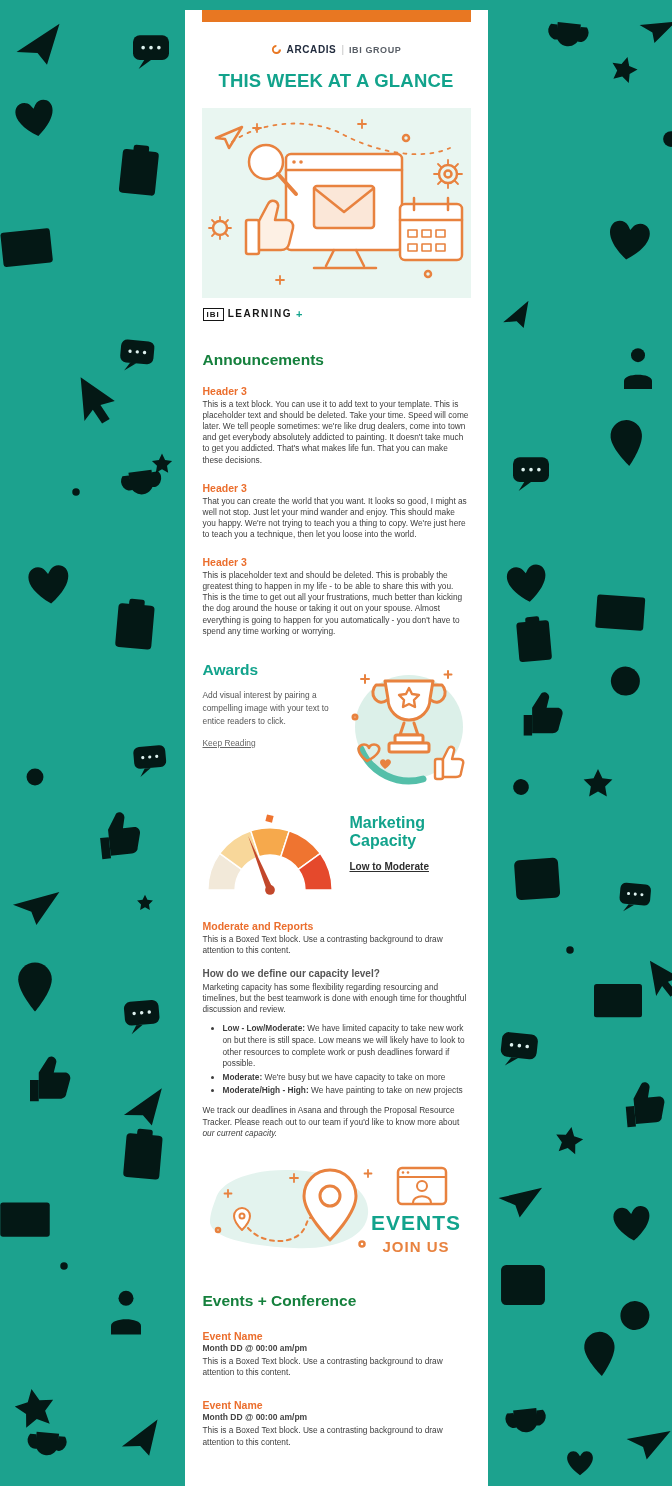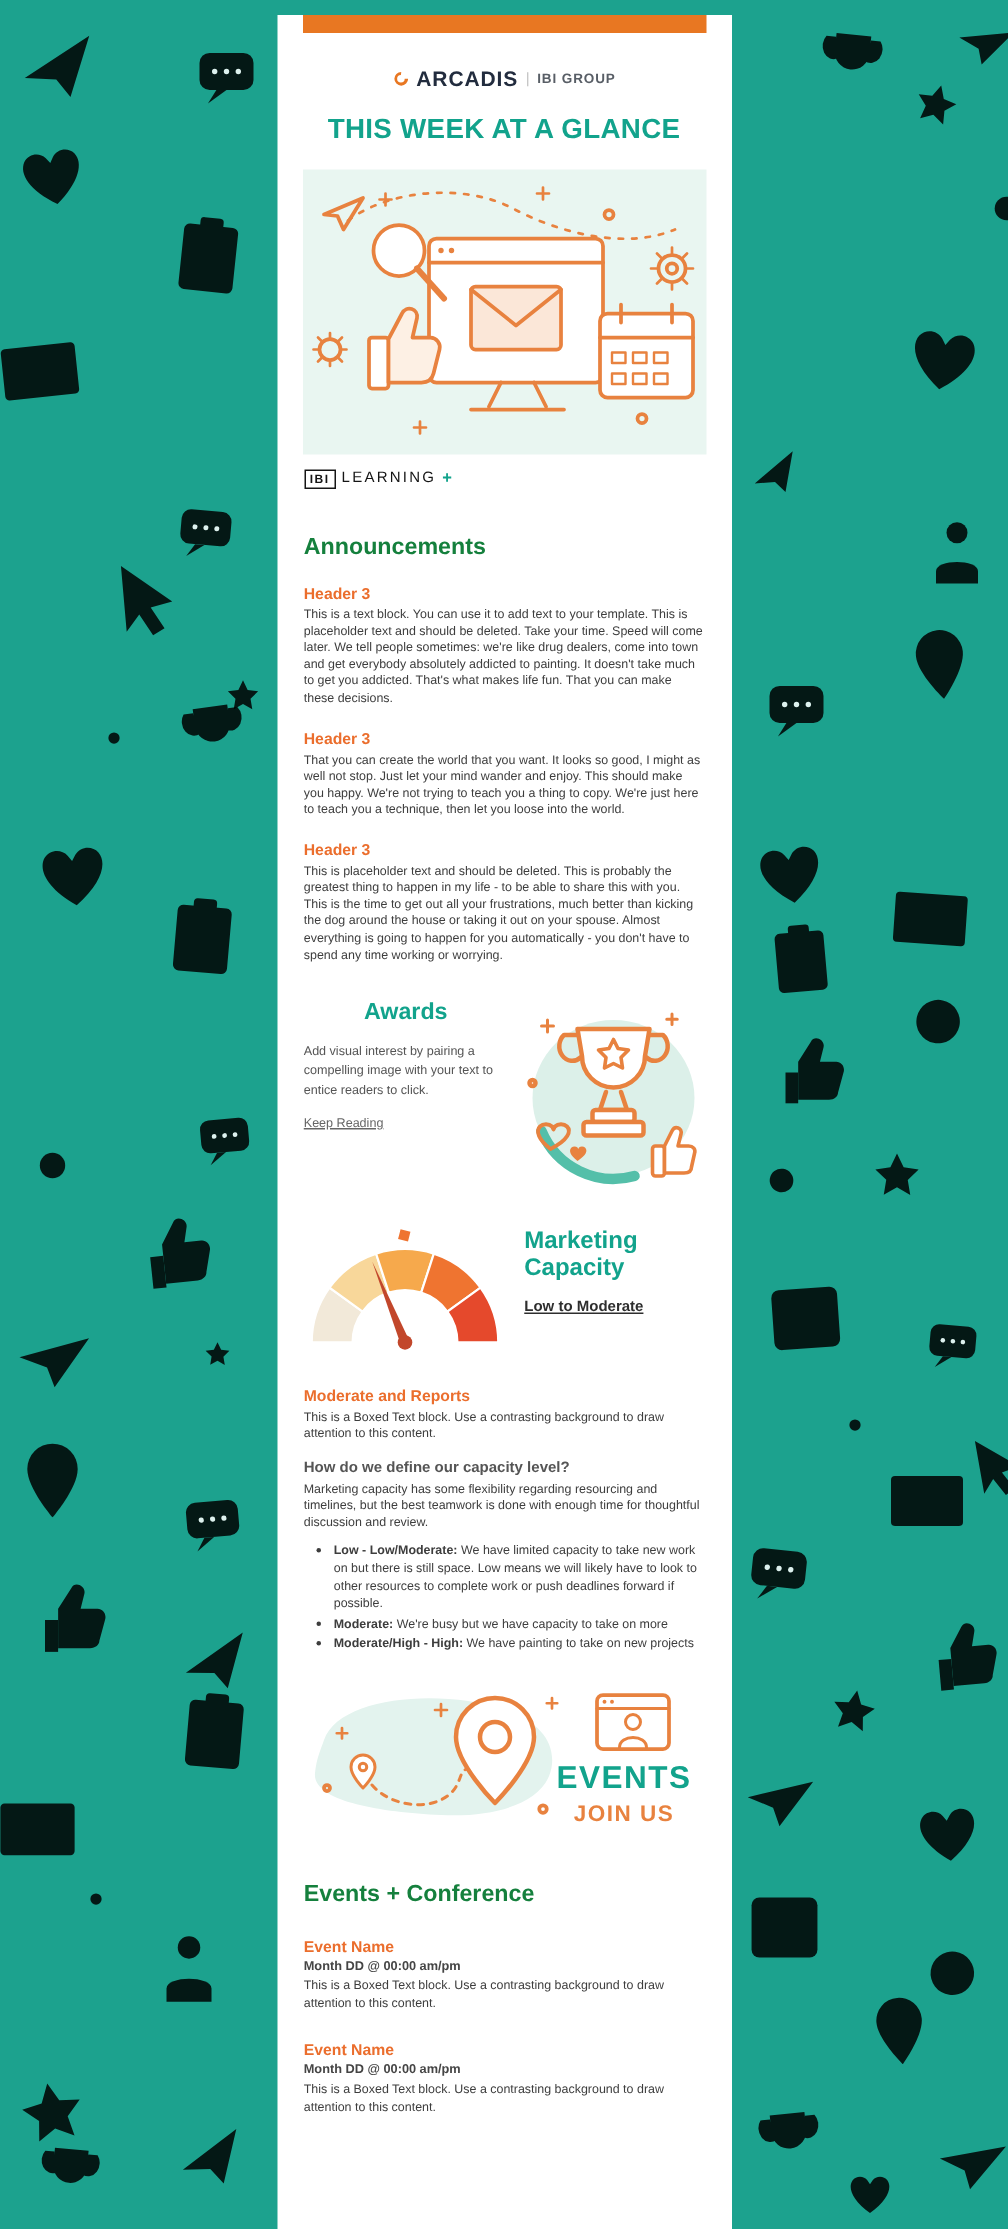--- a/index.html
+++ b/index.html
@@ -7,37 +7,37 @@
     width:672px;height:1486px;overflow:hidden;position:relative;
     background:#1CA28E;
     font-family:"Liberation Sans",sans-serif;
   }
   
   .doodle{position:absolute;opacity:.85;}
   
   .email-card{position:relative;z-index:2;width:303px;margin:10px auto 0;background:#fff;min-height:1476px;padding-bottom:24px;box-sizing:border-box;}
   .top-bar{height:12px;margin:0 17px;background:#E87722;}
   .logo-row{display:flex;align-items:center;justify-content:center;gap:5px;margin-top:22px;}
-  .arc-text{font-size:14px;font-weight:bold;color:#222C3E;letter-spacing:.6px;}
+  .arc-text{font-size:10px;font-weight:bold;color:#222C3E;letter-spacing:.6px;}
   .logo-div{color:#c2c2c2;font-size:10px;font-weight:normal;}
   .ibi-text{font-size:9px;font-weight:bold;color:#585E66;letter-spacing:.6px;}
   .main-title{text-align:center;color:#12A38C;font-size:18.5px;font-weight:bold;margin:15px 8px 0;letter-spacing:.2px;}
   .intro{text-align:center;font-size:8.4px;font-weight:bold;color:#333;line-height:1.5;margin:8px 28px 0;}
   .hero{margin:16px 17px 0;background:#E9F6F1;font-size:0;}
   .learning{display:flex;align-items:flex-start;gap:4px;margin:10px 0 0 18px;}
   .ibi-box{border:1.5px solid #151515;color:#151515;font-size:8px;font-weight:bold;letter-spacing:1px;padding:1px 3px;}
-  .learn-word{font-size:10px;font-weight:normal;color:#151515;letter-spacing:1.5px;}
+  .learn-word{font-size:10px;font-weight:bold;color:#151515;letter-spacing:1.5px;}
   .learn-plus{font-size:11px;font-weight:bold;color:#12A38C;}
   h2.section{color:#15803d;font-size:15.5px;font-weight:bold;margin:30px 18px 0;}
   .item-header{color:#EB6E2D;font-size:10.5px;font-weight:bold;margin:16px 18px 2px;}
   .item-body{font-size:8.3px;color:#3d3d3d;line-height:1.34;margin:0 18px;}
   
   .awards-row{display:flex;margin:24px 18px 0;align-items:flex-start;}
   .awards-left{flex:1;padding-right:6px;}
-  .awards-left h2{margin:0;color:#12A38C;font-size:15.5px;font-weight:bold;text-align:center;}
+  .awards-left h2{margin:0;color:#12A38C;font-size:15.5px;font-weight:bold;}
   .awards-body{font-size:8.4px;color:#555;line-height:1.55;margin-top:10px;max-width:142px;}
   .keep-reading{display:inline-block;margin-top:10px;font-size:8.4px;color:#666;text-decoration:underline;cursor:pointer;}
   .awards-illo{width:125px;flex:0 0 auto;font-size:0;}
   
   .cap-row{display:flex;margin:18px 17px 0;}
   .cap-gauge{width:136px;flex:0 0 auto;font-size:0;}
   .cap-right{margin-left:12px;}
   .cap-right h2{margin:0;color:#12A38C;font-size:16px;line-height:1.15;font-weight:bold;}
   .cap-level{margin-top:10px;font-size:10px;font-weight:bold;color:#2e2e2e;text-decoration:underline;}
   .boxed{margin:24px 18px 0;}
@@ -459,20 +459,21 @@
   </div>
 
   <div class="define">
     <div class="define-h">How do we define our capacity level?</div>
     <div class="item-body" style="margin:0">Marketing capacity has some flexibility regarding resourcing and timelines, but the best teamwork is done with enough time for thoughtful discussion and review.</div>
     <ul>
       <li><span class="lead">Low - Low/Moderate:</span><span> We have limited capacity to take new work on but there is still space. Low means we will likely have to look to other resources to complete work or push deadlines forward if possible.</span></li>
       <li><span class="lead">Moderate:</span><span> We're busy but we have capacity to take on more</span></li>
       <li><span class="lead">Moderate/High - High:</span><span> We have painting to take on new projects</span></li>
     </ul>
+    <div class="define-f"><span>We track our deadlines in Asana and through the Proposal Resource Tracker. Please reach out to our team  if you'd like to know more about </span><span class="it">our current capacity.</span></div>
   </div>
 
   <div class="events-banner">
     <svg viewBox="0 0 269 98" width="269" height="98">
       <path fill="#E3F3EE" d="M14 34C22 10 70 2 110 8c36 5 58 20 56 42-2 24-34 36-74 34C48 82 6 74 8 56c1-10 4-16 6-22z"></path>
       <g stroke="#E8823F" stroke-width="2.5" fill="none" stroke-linecap="round" stroke-linejoin="round">
         <path d="M40 44a8 8 0 0 1 8 8c0 6-8 14-8 14s-8-8-8-14a8 8 0 0 1 8-8z" fill="#fff" stroke-width="2"></path>
         <circle cx="40" cy="52" r="2.5" stroke-width="2"></circle>
         <path d="M46 64C58 78 84 82 98 70c10-9 4-20 18-16" stroke-dasharray="4 4.5" stroke-width="2"></path>
         <path d="M128 6a26 26 0 0 1 26 26c0 18-26 44-26 44S102 50 102 32A26 26 0 0 1 128 6z" fill="#fff" stroke-width="3"></path>

